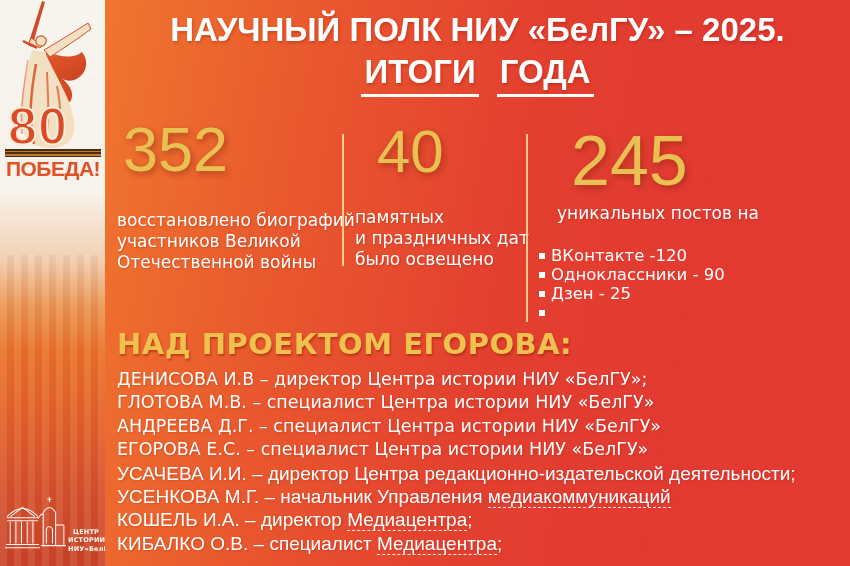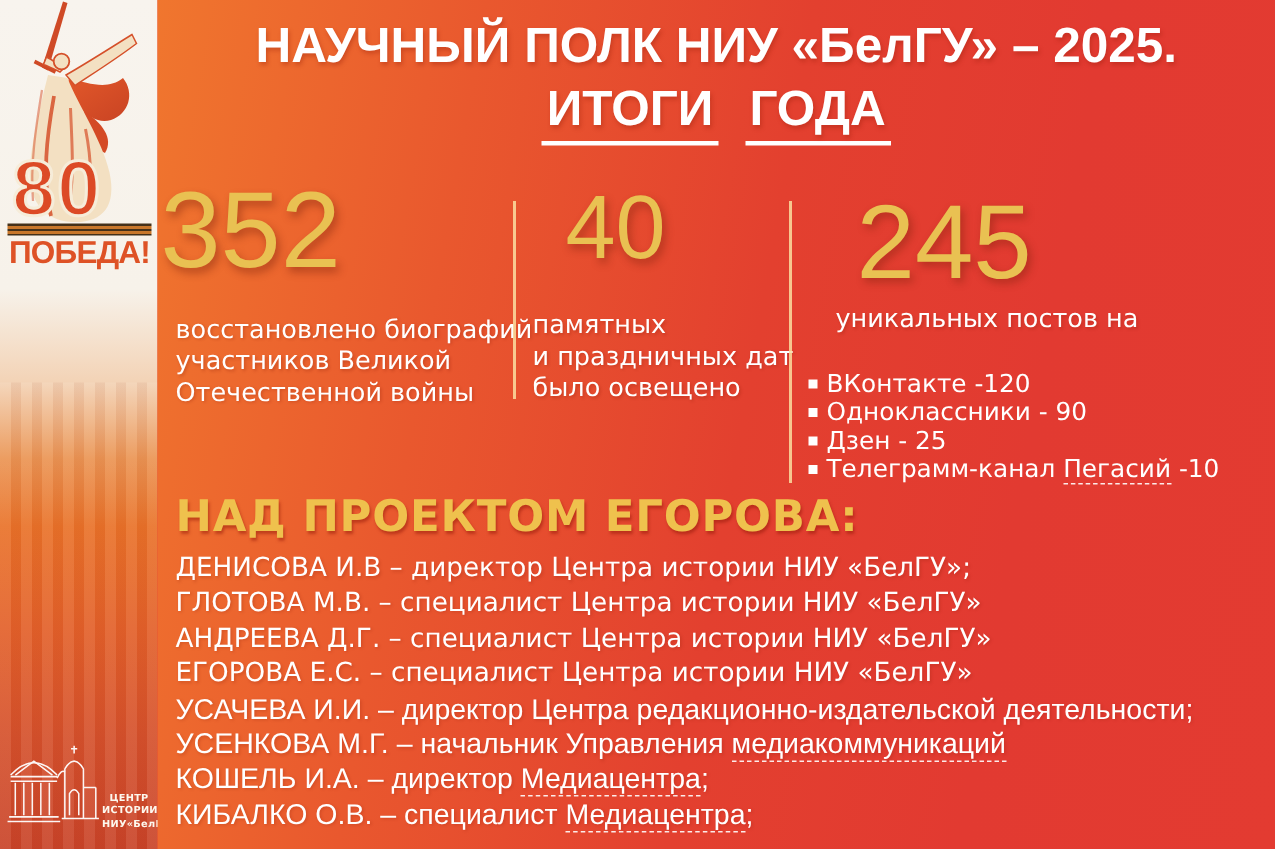--- a/index.html
+++ b/index.html
@@ -42,21 +42,21 @@
     color:#ffffff; text-shadow:1px 2px 3px rgba(150,30,10,.35); }
   .title-line2 { position:absolute; top:53px; left:0; right:0; text-align:center;
     font-family:"Liberation Sans", sans-serif; font-weight:bold; font-size:33px;
     color:#ffffff; text-shadow:1px 2px 3px rgba(150,30,10,.35); }
   .uw { display:inline-block; margin:0 9px; padding:0 3px 3px 3px;
     border-bottom:3px solid #ffffff; }
 
   .stat-value { position:absolute; font-family:"Liberation Sans", sans-serif;
     font-weight:normal; color:#e9c152; line-height:1;
     text-shadow:2px 3px 6px rgba(120,30,10,.45); }
-  .v0 { left:2px;  top:118px; font-size:72px; }
+  .v0 { left:18px;  top:118px; font-size:63px; }
   .v1 { left:272px; top:122px; font-size:60px; }
   .v2 { left:466px; top:126px; font-size:70px; }
 
   .stat-label { position:absolute; color:#ffffff; font-size:17px; line-height:1.23;
     text-shadow:1px 1px 2px rgba(140,30,10,.3); }
   .lab0 { left:12px;  top:210px; width:240px; }
   .lab1 { left:250px; top:207px; width:185px; }
   .lab2 { left:452px; top:203px; width:300px; }
 
   .bullets { position:absolute; left:434px; top:246px; width:305px; }
@@ -172,21 +172,20 @@
       <div class="bullet-row">
         <span class="sq"></span>
         <span><span>Одноклассники - 90</span><span class="um"></span><span></span></span>
       </div>
       <div class="bullet-row">
         <span class="sq"></span>
         <span><span>Дзен - 25</span><span class="um"></span><span></span></span>
       </div>
       <div class="bullet-row">
         <span class="sq"></span>
-        <span><span>Телеграмм-канал </span><span class="um">Пегасий</span><span> -10</span></span>
       </div>
     </div>
 
     <div class="team-heading">НАД ПРОЕКТОМ ЕГОРОВА:</div>
 
     <div class="members">
       <div class="member f-wide"><span>ДЕНИСОВА И.В – директор Центра истории НИУ «БелГУ»;</span><span class="um"></span><span></span></div>
       <div class="member f-wide"><span>ГЛОТОВА М.В. – специалист Центра истории НИУ «БелГУ»</span><span class="um"></span><span></span></div>
       <div class="member f-wide"><span>АНДРЕЕВА Д.Г. – специалист Центра истории НИУ «БелГУ»</span><span class="um"></span><span></span></div>
       <div class="member f-wide"><span>ЕГОРОВА Е.С. – специалист Центра истории НИУ «БелГУ»</span><span class="um"></span><span></span></div>

